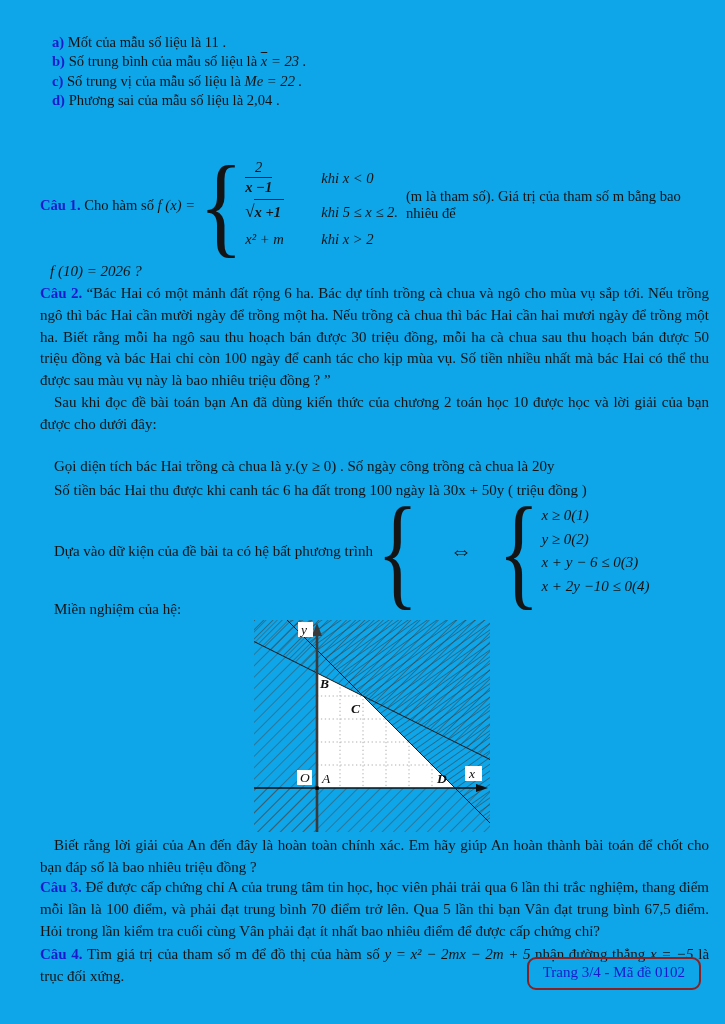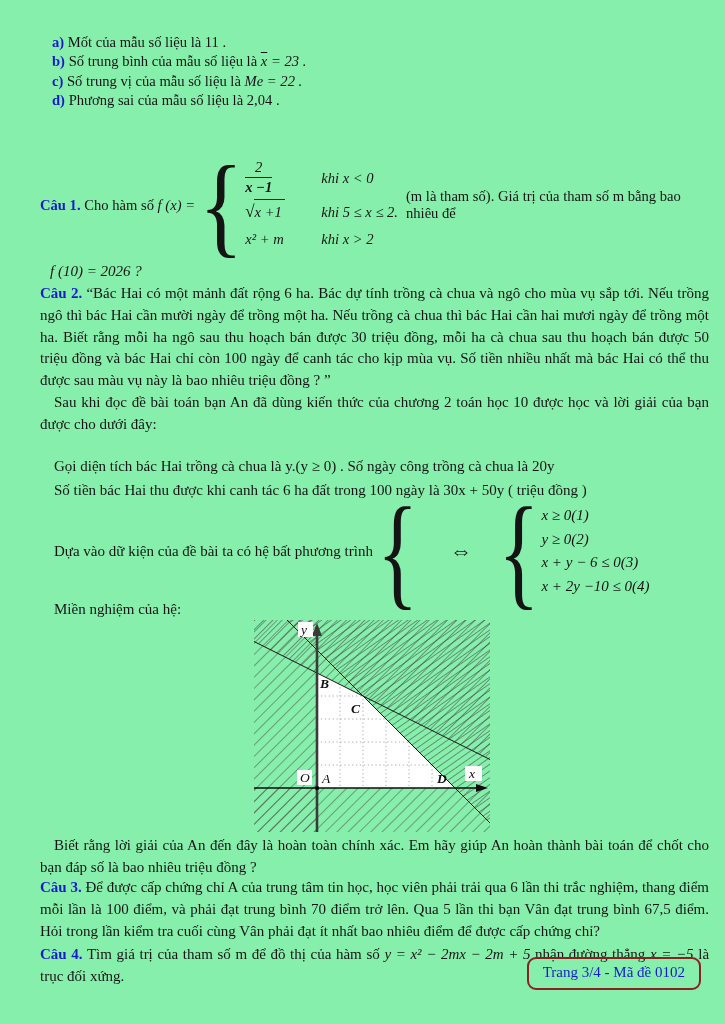--- a/index.html
+++ b/index.html
@@ -1,17 +1,17 @@
 <!DOCTYPE html>
 <html><head>
 <meta charset="utf-8">
 <style>
   html,body{margin:0;padding:0;background:#ffffff;}
   .page{
-    position:relative;width:725px;height:1024px;background:#86efac;overflow:hidden;
+    position:relative;width:725px;height:1024px;background:#0ea5e9;overflow:hidden;
     font-family:"Liberation Serif","DejaVu Serif",serif;color:#141414;font-size:15px;
   }
   .blue{color:#1a1acd;font-weight:bold;}
   .math{font-style:italic;}
   .just{text-align:justify;line-height:21.8px;}
   .abs{position:absolute;}
 
   
   #stmts{top:33px;left:52px;line-height:19.4px;font-size:14.6px;}
   .ovl{font-style:italic;text-decoration:overline;}
@@ -26,21 +26,21 @@
   .b3{font-size:92px;transform:scaleY(1.22);margin:0 2px 0 4px;}
   .b4{font-size:86px;transform:scaleY(1.45);margin:0 2px 0 4px;}
   .pw{display:inline-block;}
   .pw-row{display:flex;align-items:center;line-height:24px;margin:3px 0;}
   .pw-expr{display:inline-flex;align-items:center;min-width:62px;}
   .pw-cond{margin-left:14px;white-space:nowrap;}
   .frac{display:inline-flex;flex-direction:column;text-align:center;vertical-align:middle;line-height:17px;}
   .frac .num{border-bottom:1px solid #222;padding:0 8px 1px;}
   .frac .den{padding-top:1px;font-weight:bold;}
   .rad{font-style:normal;font-size:17px;}
-  .sqrt-arg{border-top:1px solid #222;margin-left:-1px;padding:0 3px 0 1px;}
+  .sqrt-arg{border-top:1px solid #222;margin-left:-1px;padding:0 3px 0 1px;font-weight:bold;}
   .cau1-after{margin-left:8px;}
 
   #f10{top:263px;left:36px;margin-left:14px;}
 
   
   #cau2p{top:283px;left:40px;right:16px;}
   #para2{top:392px;left:40px;right:16px;text-indent:14px;line-height:21.8px;}
   #ngo{top:432px;left:54px;}
   #cachua{top:458px;left:54px;}
   #money{top:482px;left:54px;}

